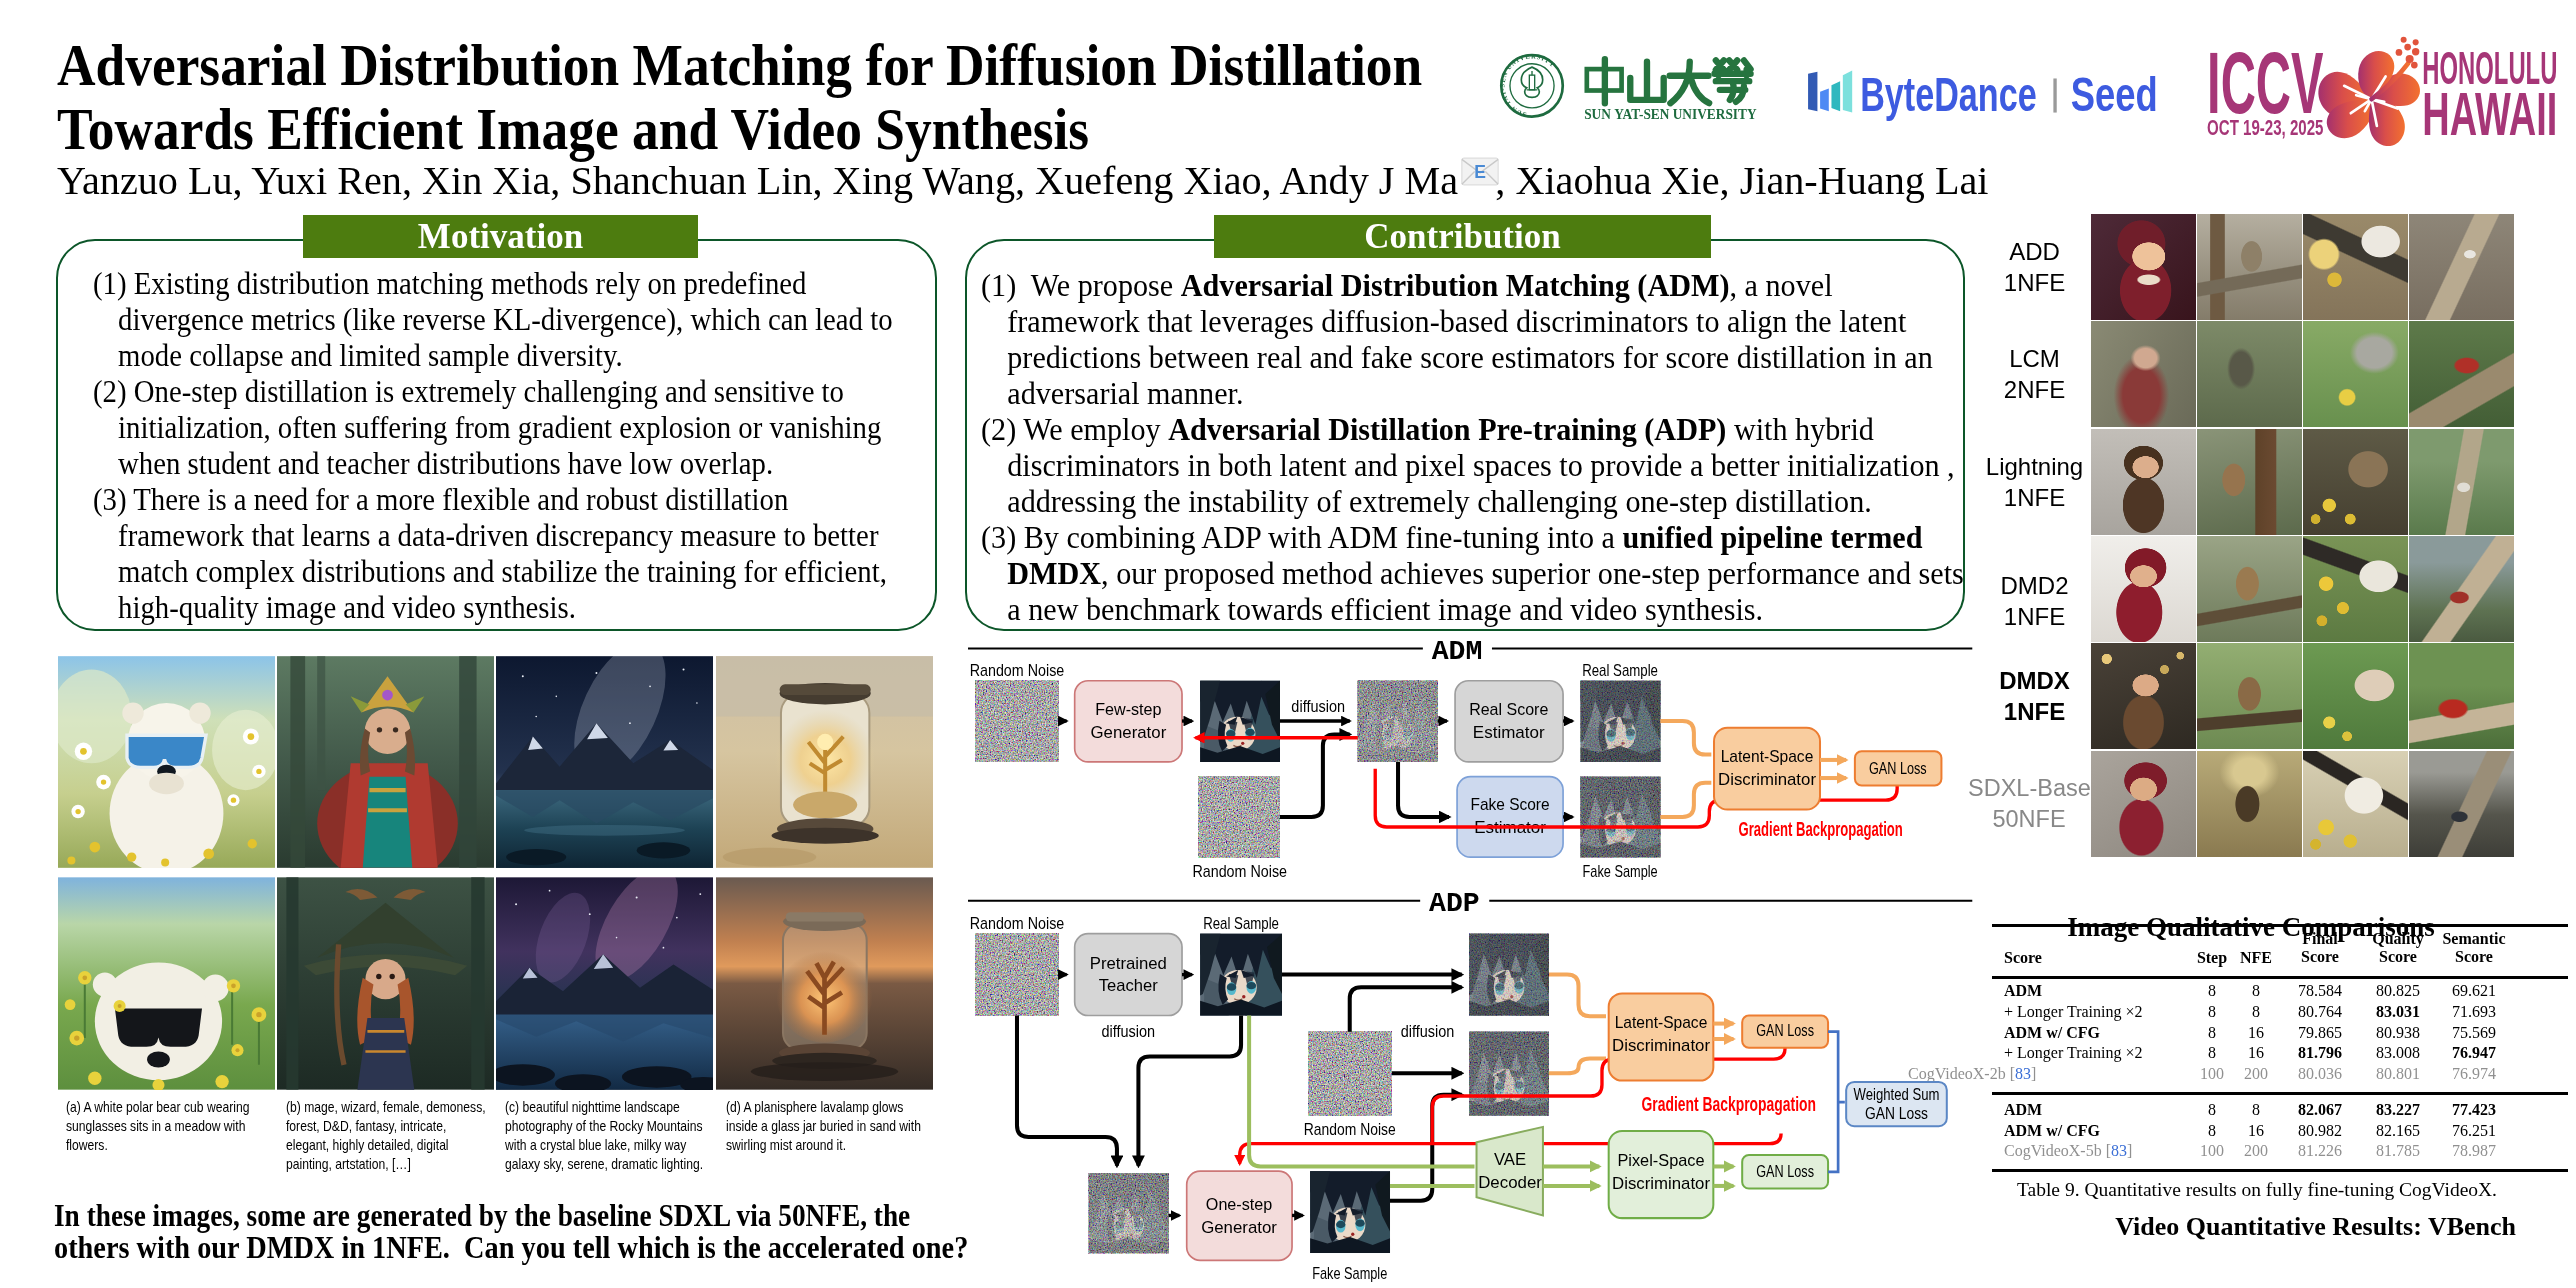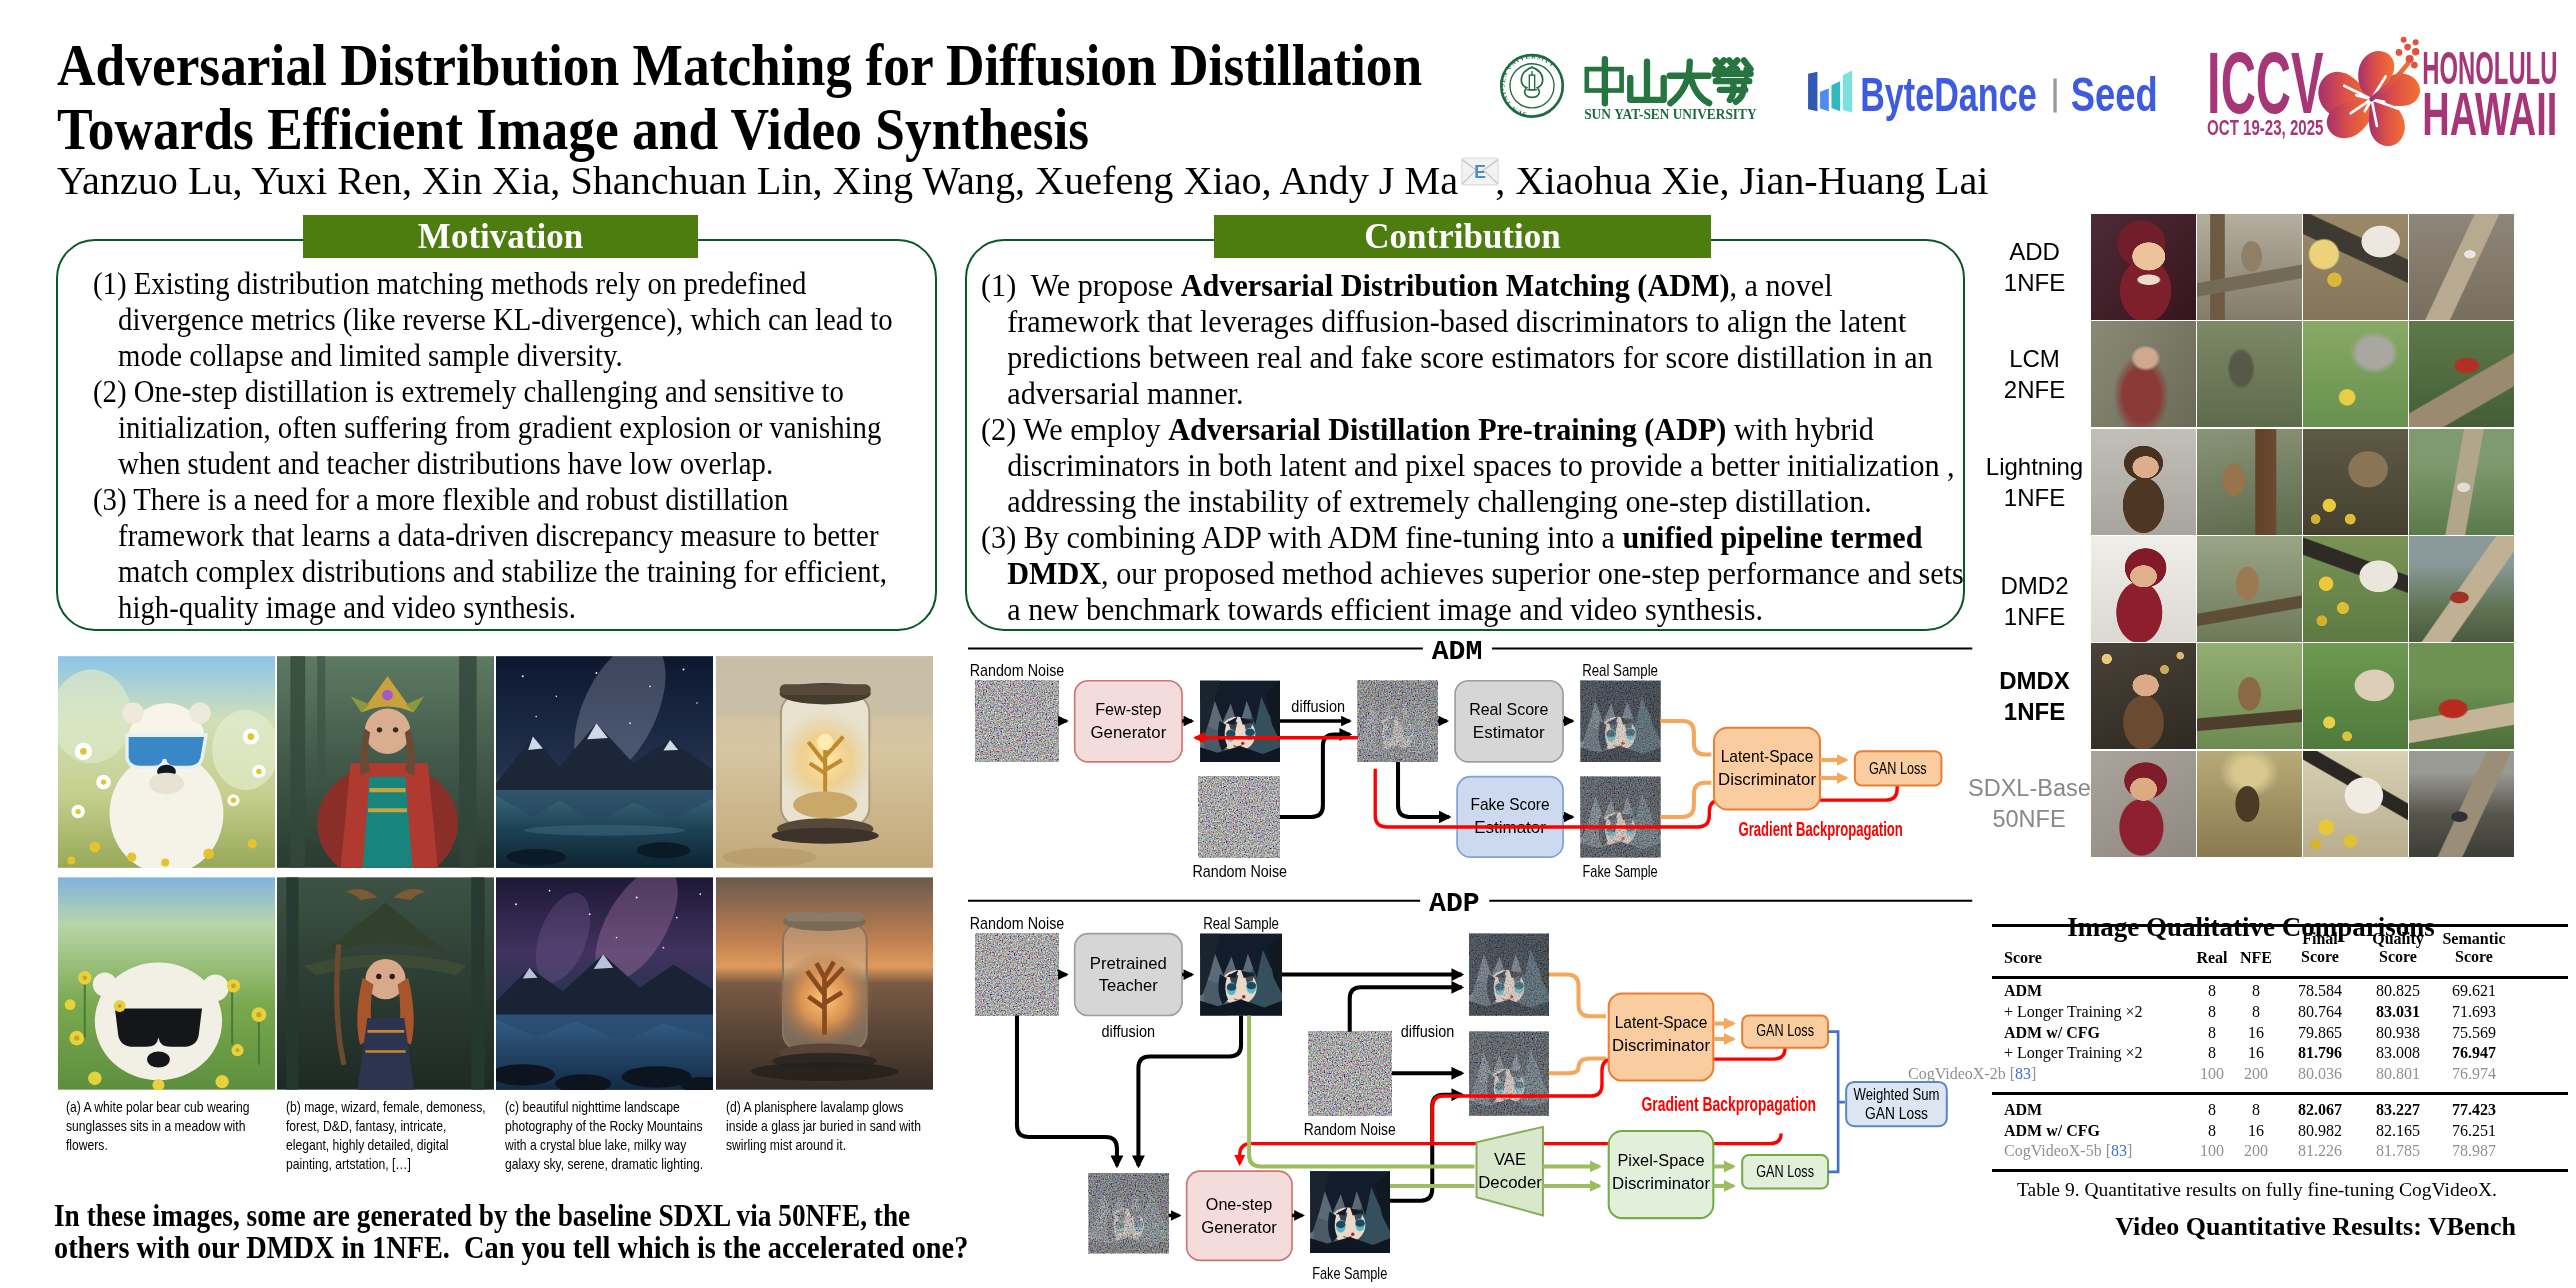--- a/index.html
+++ b/index.html
@@ -429,21 +429,21 @@
 <div class="tile" style="left:2303px;top:751px;width:105px;height:106px;background:radial-gradient(circle 8.7px at 22% 72%, #e8c838 85%, rgba(0,0,0,0) 95%), radial-gradient(circle 7.4px at 45% 85%, #e0c034 85%, rgba(0,0,0,0) 95%), radial-gradient(circle 6px at 12% 88%, #d4b42e 85%, rgba(0,0,0,0) 95%), radial-gradient(ellipse 34px 32px at 58% 42%, #f0ece2 55%, rgba(0,0,0,0) 58%), linear-gradient(30deg, rgba(0,0,0,0) 58%, #2a2622 59%, #2a2622 68%, rgba(0,0,0,0) 69%), linear-gradient(180deg, #d8d0b4, #b8ae8e);"></div>
 <div class="tile" style="left:2409px;top:751px;width:105px;height:106px;background:radial-gradient(ellipse 9.4px 6px at 48% 62%, #2e3238 80%, rgba(0,0,0,0) 95%), linear-gradient(115deg, rgba(0,0,0,0) 50%, #9a8e78 51%, #9a8e78 66%, rgba(0,0,0,0) 67%), linear-gradient(180deg, #9a9a94 20%, #55554c 60%, #3e3e38);"></div>
 <div class="abs" style="left:1986px;top:872px;width:530px;text-align:center;font-size:27px;font-weight:bold;margin-top:40px;">Image Qualitative Comparisons</div>
 
 <div class="abs" style="left:1992px;top:924px;width:576px;height:3.4px;background:#000;"></div>
 <div class="abs" style="left:1992px;top:976px;width:576px;height:2.7px;background:#000;"></div>
 <div class="abs" style="left:1992px;top:1092px;width:576px;height:2.7px;background:#000;"></div>
 <div class="abs" style="left:1992px;top:1169px;width:576px;height:3.4px;background:#000;"></div>
 <div class="trow" style="left:0;top:930px;font-weight:bold;">
     <span style="position:absolute;left:2004px;top:19px;">Score</span>
-    <span class="tc" style="left:2212px;top:19px;">Real</span>
+    <span class="tc" style="left:2212px;top:19px;">Step</span>
     <span class="tc" style="left:2256px;top:19px;">NFE</span>
     <span class="tc" style="left:2320px;top:0;">Final<br>Score</span>
     <span class="tc" style="left:2398px;top:0;">Quality<br>Score</span>
     <span class="tc" style="left:2474px;top:0;">Semantic<br>Score</span>
   </div>
 <div class="trow" style="left:0;top:982px;">
     <span style="position:absolute;left:2004px;"><b>ADM</b></span>
     <span class="tc" style="left:2212px;">8</span>
     <span class="tc" style="left:2256px;">8</span>
     <span class="tc" style="left:2320px;">78.584</span>

